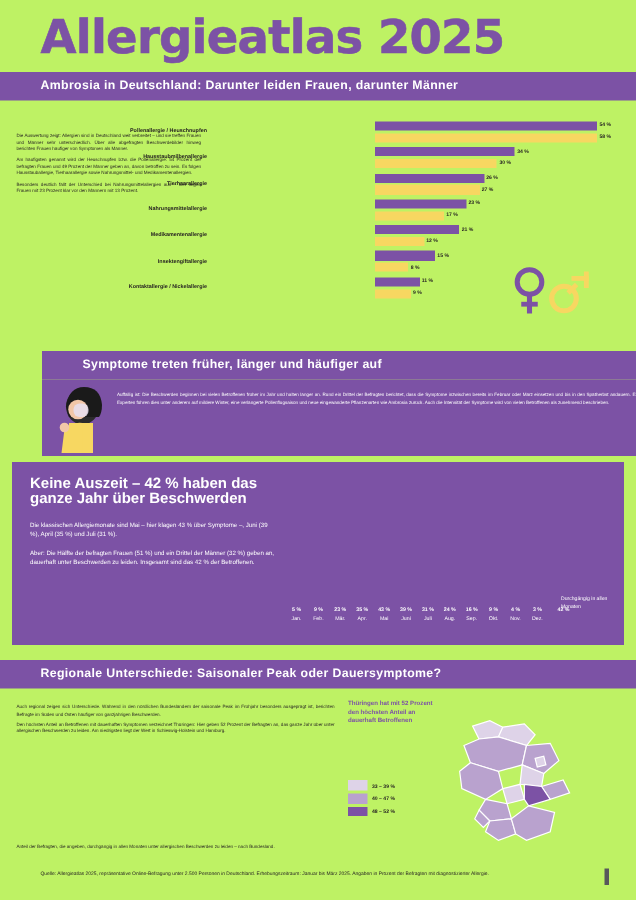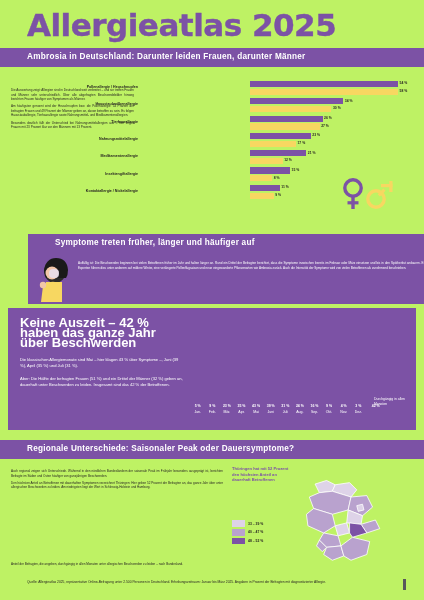--- a/index.html
+++ b/index.html
@@ -63,21 +63,21 @@
   
   .s2{position:absolute;left:0;top:234px;width:396px;height:70px;margin-left:28px;}
   .s2-body{position:absolute;left:0;top:19px;width:424px;height:51px;background:#7c52a5;}
   .s2-illus{position:absolute;left:4px;top:2px;width:44px;height:47px;}
   .s2-text{position:absolute;left:50px;top:5px;width:366px;}
 
   
   .s3{position:absolute;left:8px;top:308px;width:408px;height:122px;background:#7c52a5;}
   .s3-left{position:absolute;left:12px;top:10px;width:164px;}
   .s3-head{
-    font-size:13px;line-height:10px;font-weight:bold;color:#ffffff;margin-bottom:9px;
+    font-size:10px;line-height:10px;font-weight:bold;color:#ffffff;margin-bottom:9px;
   }
   .s3-p{font-size:4.1px;line-height:6.1px;color:#ffffff;margin-bottom:7px;}
   .s3-chart{position:absolute;left:186px;top:8px;width:214px;height:106px;}
   .mbars{position:absolute;left:0;bottom:14px;right:0;top:8px;}
   .mcol{position:absolute;bottom:0;width:7.4px;}
   .mcol .mb{background:#f7d761;width:100%;position:absolute;bottom:0;}
   .mcol .mv{
     position:absolute;left:50%;transform:translateX(-50%);
     font-size:3.5px;font-weight:bold;color:#ffffff;white-space:nowrap;
   }

